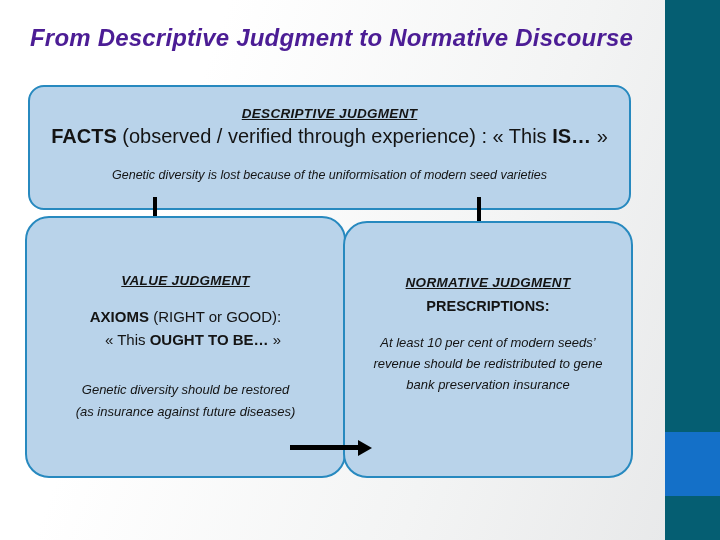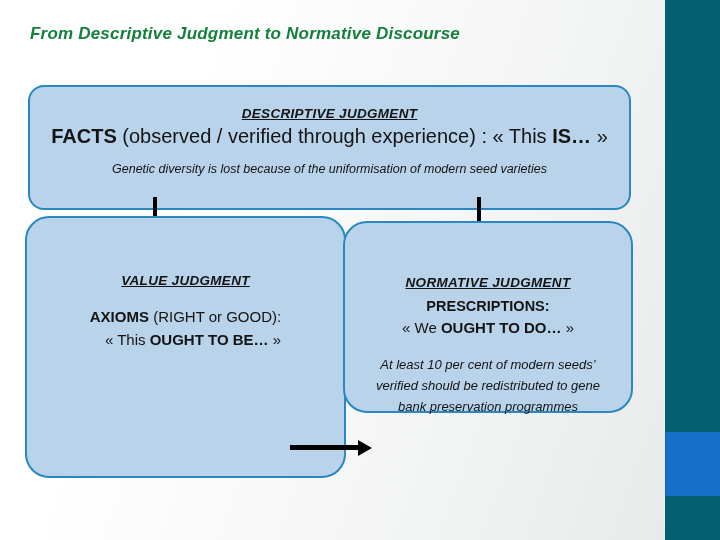--- a/index.html
+++ b/index.html
@@ -8,46 +8,46 @@
     font-family:"Liberation Sans","DejaVu Sans",sans-serif;
     background:linear-gradient(110deg,#ffffff 25%,#f3f4f4 65%,#e6e7e8 100%);
     color:#111;
   }
   
   .sidebar{position:absolute;top:0;right:0;width:55px;height:540px;background:#055e72;}
   .sidebar-accent{position:absolute;right:0;left:0;top:432px;height:64px;background:#1470c8;}
   
   .slide-title{
     position:absolute;left:30px;top:24px;width:630px;
-    font-size:17px;font-weight:bold;font-style:italic;color:#15803d;
+    font-size:24px;font-weight:bold;font-style:italic;color:#4c1d95;
     white-space:nowrap;letter-spacing:0.2px;
   }
   
   .box{
     position:absolute;background:#b9d3ea;border:2px solid #2789bf;
     box-sizing:border-box;text-align:center;color:#141414;
   }
   .box-descriptive{left:28px;top:85px;width:603px;height:125px;border-radius:16px;}
   .box-value{left:25px;top:216px;width:321px;height:262px;border-radius:24px;}
-  .box-normative{left:343px;top:221px;width:290px;height:192px;border-radius:24px;}
+  .box-normative{left:343px;top:221px;width:290px;height:257px;border-radius:24px;}
   .heading{
     font-size:13.5px;font-weight:bold;font-style:italic;
     text-decoration:underline;letter-spacing:0.3px;
   }
   .box-descriptive .heading{margin-top:19px;}
   .box-value .heading{margin-top:55px;}
   .box-normative .heading{margin-top:52px;}
   .facts-line{margin-top:4px;font-size:20px;}
   .axioms-line{margin-top:20px;font-size:15px;}
   .ought-line{margin-top:6px;font-size:15px;padding-left:15px;}
   .prescriptions-line{margin-top:8px;font-size:14.5px;}
   .ought-line-n{margin-top:5px;font-size:15px;}
   .b{font-weight:bold;}
   .example{font-style:italic;font-size:12.5px;}
-  .box-descriptive .example{margin-top:14px;}
+  .box-descriptive .example{margin-top:20px;}
   .box-value .example{margin-top:31px;line-height:21.5px;font-size:13px;}
   .box-normative .example{margin-top:18px;line-height:21px;font-size:13px;}
   
   .v-shaft{position:absolute;width:4px;background:#000;}
   .v-head{
     position:absolute;width:0;height:0;
     border-left:9px solid transparent;border-right:9px solid transparent;
     border-top:15px solid #000;
   }
   .h-shaft{position:absolute;height:5px;background:#000;}
@@ -80,29 +80,32 @@
 
 <div class="arrow">
   <div class="v-shaft" style="left:477px;top:197px;height:40px;"></div>
   <div class="v-head" style="left:470px;top:237px;"></div>
 </div>
 
 <div class="box box-value">
   <div class="heading">VALUE JUDGMENT</div>
   <div class="axioms-line"><span class="b">AXIOMS</span><span> (RIGHT or GOOD):</span></div>
   <div class="ought-line"><span>« This </span><span class="b">OUGHT TO BE…</span><span> »</span></div>
+  <div class="example">
+    <div>Genetic diversity should be restored</div>
+    <div>(as insurance against future diseases)</div>
+  </div>
 </div>
 
 <div class="box box-normative">
   <div class="heading">NORMATIVE JUDGMENT</div>
   <div class="prescriptions-line"><span class="b">PRESCRIPTIONS</span><span class="b">:</span></div>
-  <div class="ought-line-n"><span>« We </span><span class="b">OUGHT TO DO…</span><span> »</span></div>
   <div class="example">
     <div>At least 10 per cent of modern seeds’</div>
-    <div>verified should be redistributed to gene</div>
-    <div>bank preservation programmes</div>
+    <div>revenue should be redistributed to gene</div>
+    <div>bank preservation insurance</div>
   </div>
 </div>
 
 <div class="arrow">
   <div class="h-shaft" style="left:290px;top:445px;width:68px;"></div>
   <div class="h-head" style="left:358px;top:440px;"></div>
 </div>
 
 </body></html>

